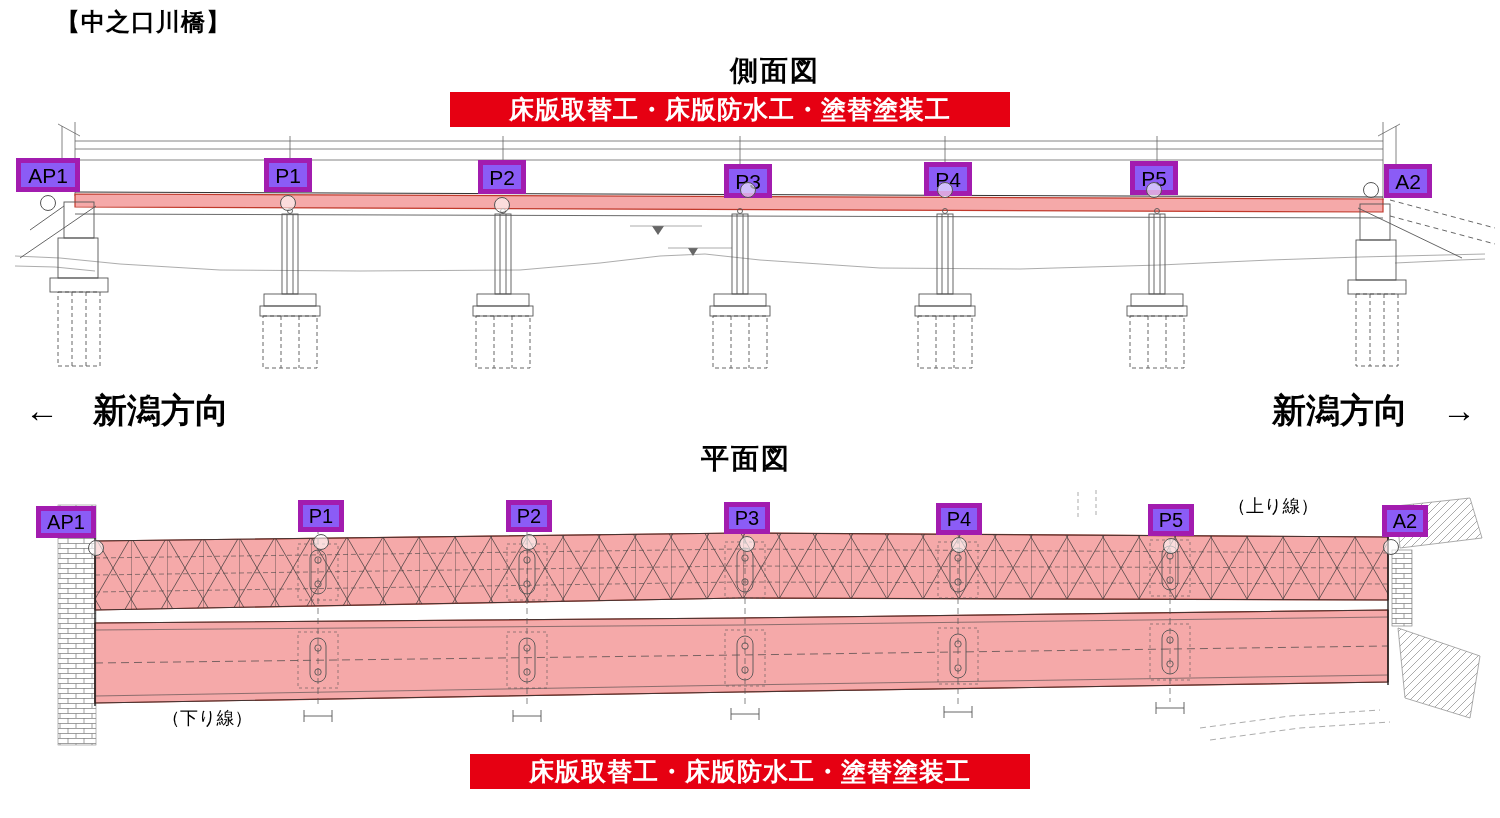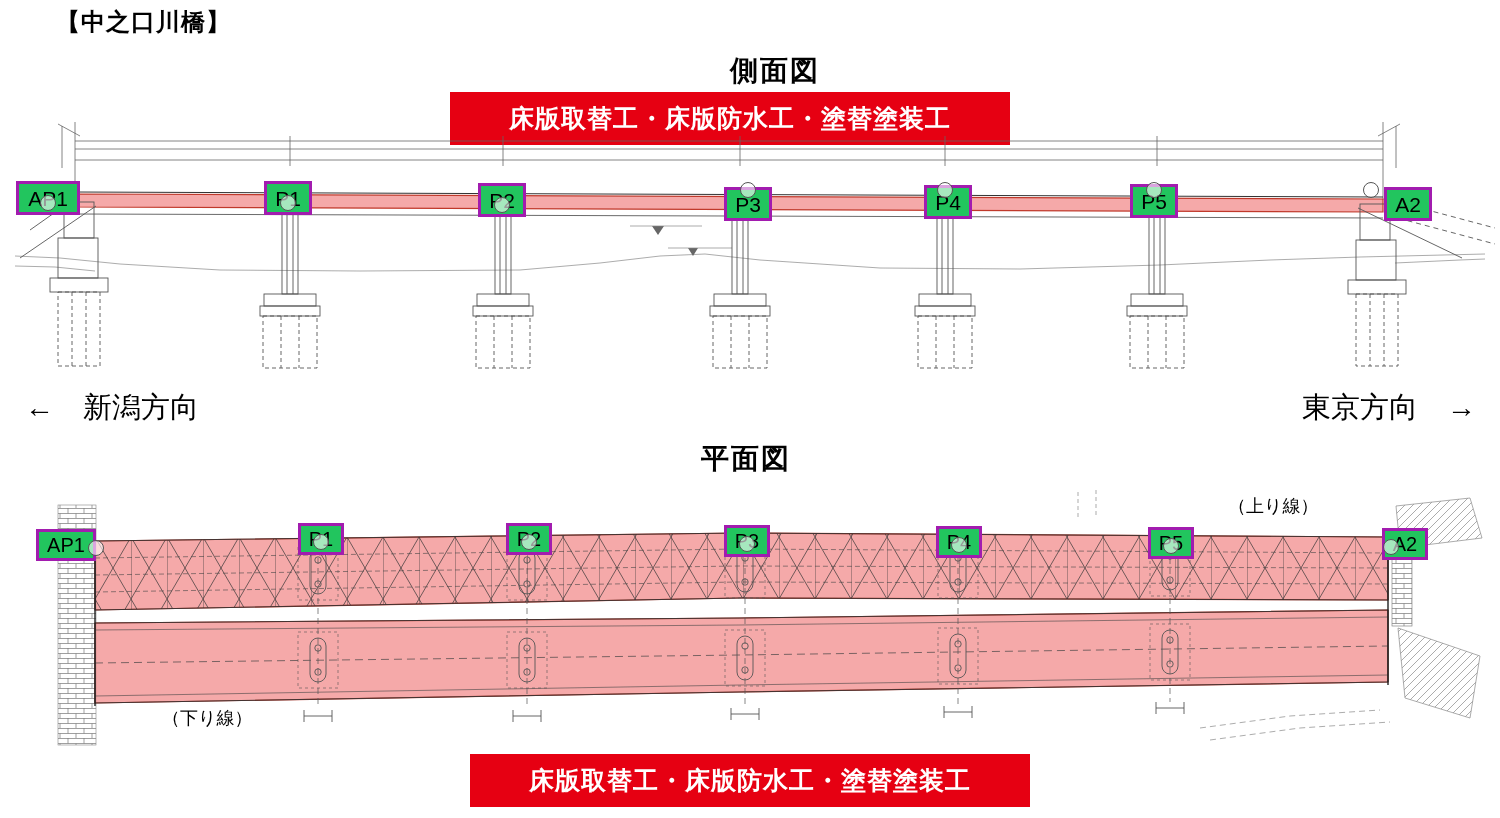--- a/index.html
+++ b/index.html
@@ -10,37 +10,37 @@
     font-family:"Liberation Sans","DejaVu Sans",sans-serif;
     color:#000;
     overflow:hidden;
   }
   .abs { position:absolute; }
   .page-title { left:56px; top:6px; font-size:24px; font-weight:bold; letter-spacing:1px; }
   .heading { font-size:28px; font-weight:bold; letter-spacing:2px; }
   .banner {
     background:var(--banner-bg,#e60012);
     color:var(--banner-text,#ffffff);
-    width:560px; height:53px;
+    width:560px; height:35px;
     display:flex; align-items:center; justify-content:center;
     font-size:25px; font-weight:bold; letter-spacing:1px;
     white-space:nowrap;
   }
   .plabel {
-    background:#22c55e;
-    border:3px solid #a21caf;
+    background:#8b5cf6;
+    border:5px solid #a21caf;
     display:flex; align-items:center; justify-content:center;
-    font-size:21px; height:34px; line-height:1;margin-top:23px;
+    font-size:21px; height:34px; line-height:1;
   }
   .plabel.plan { height:32px; font-size:20px; }
   .pcircle {
     width:16px; height:16px; border:1px solid #555; border-radius:50%;
     background:rgba(255,255,255,.6);
   }
-  .dir { font-size:29px; font-weight:normal; white-space:nowrap; }
+  .dir { font-size:34px; font-weight:bold; white-space:nowrap; }
   .lineLabel { font-size:18px; white-space:nowrap; }
   svg { display:block; }
   .pink {
     fill:var(--highlight-fill,#f08080); fill-opacity:.68;
     stroke:var(--highlight-border,#c0392b); stroke-width:1.2;
   }
   .thin   { stroke:#666; stroke-width:.8; fill:none; }
   .thin2  { stroke:#888; stroke-width:.7; fill:none; }
   .struct { stroke:#555; stroke-width:.9; fill:none; }
   .dash   { stroke-dasharray:4 3; }
@@ -193,21 +193,21 @@
 
 <div class="abs pcircle" style="left:40px;  top:195px;"></div>
 <div class="abs pcircle" style="left:280px; top:195px;"></div>
 <div class="abs pcircle" style="left:494px; top:197px;"></div>
 <div class="abs pcircle" style="left:740px; top:182px;"></div>
 <div class="abs pcircle" style="left:937px; top:182px;"></div>
 <div class="abs pcircle" style="left:1146px;top:182px;"></div>
 <div class="abs pcircle" style="left:1363px;top:182px;"></div>
 
 <div class="abs dir" style="left:25px; top:388px;">←　新潟方向</div>
-<div class="abs dir" style="right:24px; top:388px;">東京方向　→</div>
+<div class="abs dir" style="right:24px; top:388px;">新潟方向　→</div>
 
 <div class="abs heading" style="left:701px; top:440px;text-align:center;">平面図</div>
 
 <svg class="abs" style="left:0; top:478px;" width="1500" height="270" viewBox="0 0 1500 270">
   <defs>
     <pattern id="xbr" width="36" height="62" patternUnits="userSpaceOnUse" patternTransform="translate(95,59)">
       <line x1="0" y1="0" x2="36" y2="62" stroke="#333" stroke-width="0.7"></line>
       <line x1="0" y1="62" x2="36" y2="0" stroke="#333" stroke-width="0.7"></line>
       <line x1="0" y1="0" x2="0" y2="62" stroke="#333" stroke-width="0.7"></line>
     </pattern>

